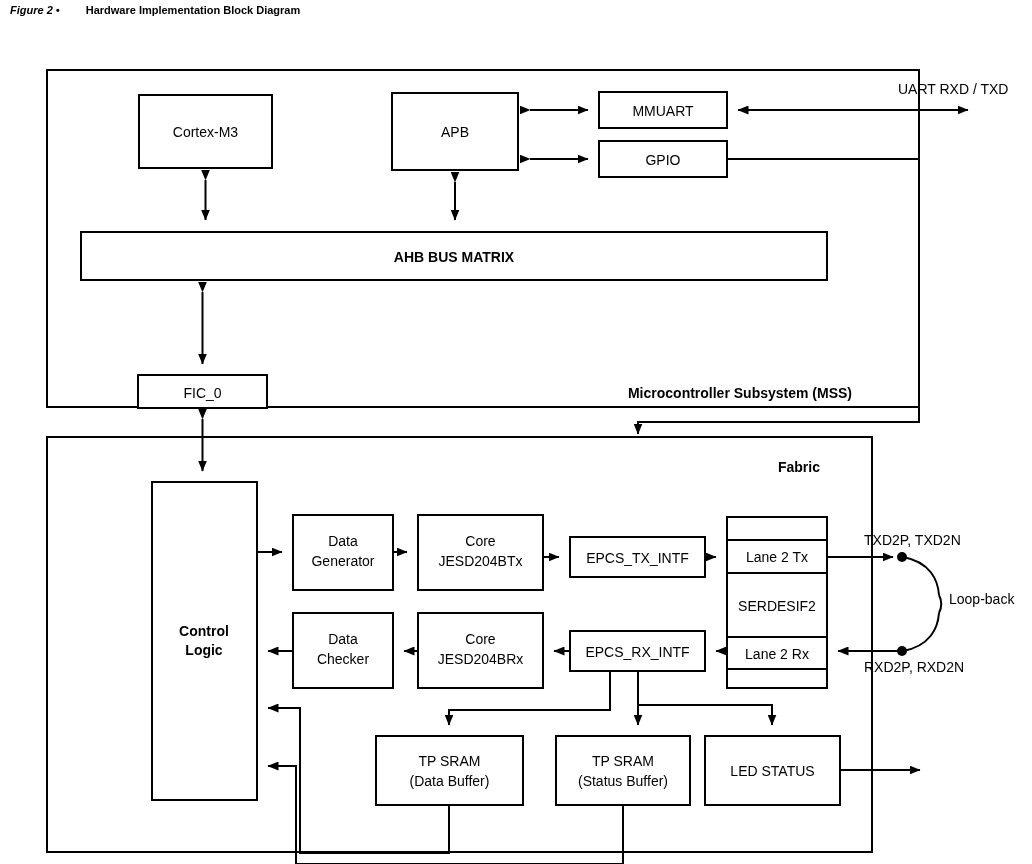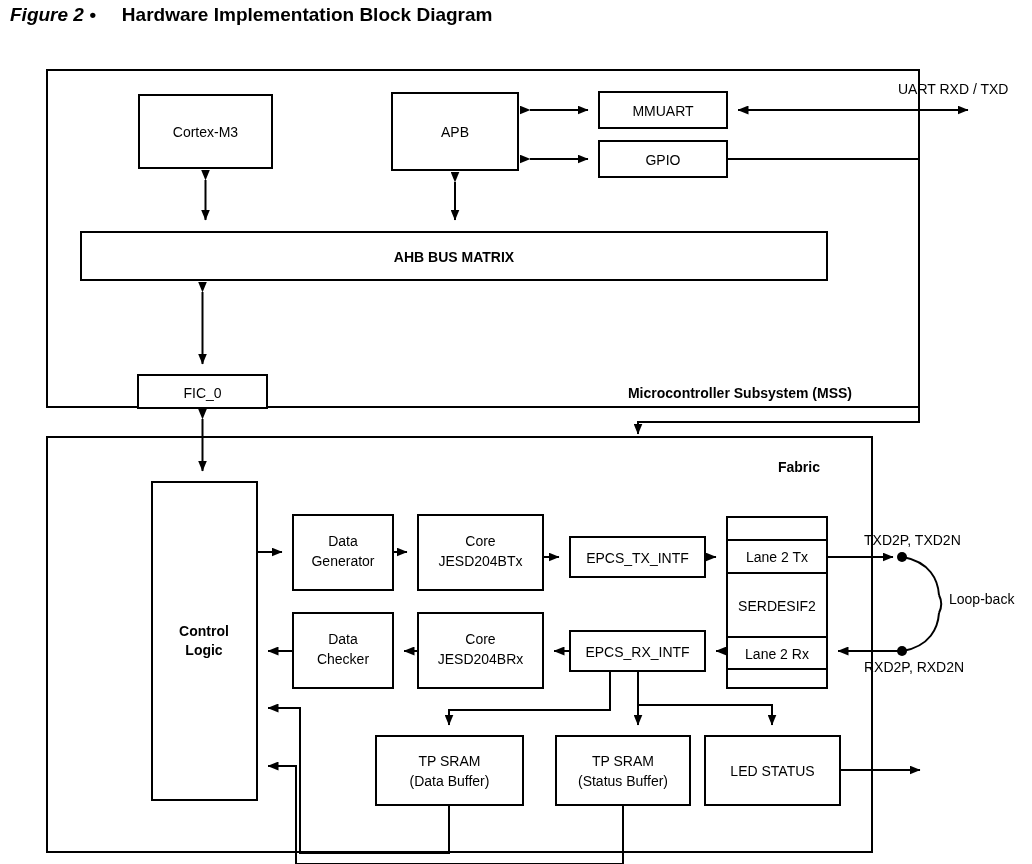--- a/index.html
+++ b/index.html
@@ -1,18 +1,18 @@
 <!DOCTYPE html>
 <html><head>
 <meta charset="utf-8">
 <style>
   html,body{margin:0;padding:0;background:#ffffff;}
   body{width:1032px;height:864px;font-family:"Liberation Sans",sans-serif;color:#000;}
   #root{position:relative;width:1032px;height:864px;overflow:hidden;}
-  .fig-caption{position:absolute;left:10px;top:4px;width:1000px;height:30px;font-size:19px;font-weight:bold;color:#000;white-space:nowrap;}
+  .fig-caption{position:absolute;left:10px;top:4px;width:1000px;height:30px;font-size:11px;font-weight:bold;color:#000;white-space:nowrap;}
   .fig-caption .fig-num{font-style:italic;font-weight:bold;}
   .fig-caption .fig-title{font-style:normal;font-weight:bold;margin-left:26px;}
   svg{position:absolute;left:0;top:0;}
   text{font-family:"Liberation Sans",sans-serif;fill:#000;}
   .lbl{font-size:14px;}
   .lbl-b{font-size:14px;font-weight:bold;}
   .boxln{fill:#ffffff;stroke:#000000;stroke-width:2;}
   .container{fill:none;stroke:#000000;stroke-width:2;}
   .wire{stroke:#000000;stroke-width:2;fill:none;}
   .arc{stroke:#000000;stroke-width:2;fill:none;}

